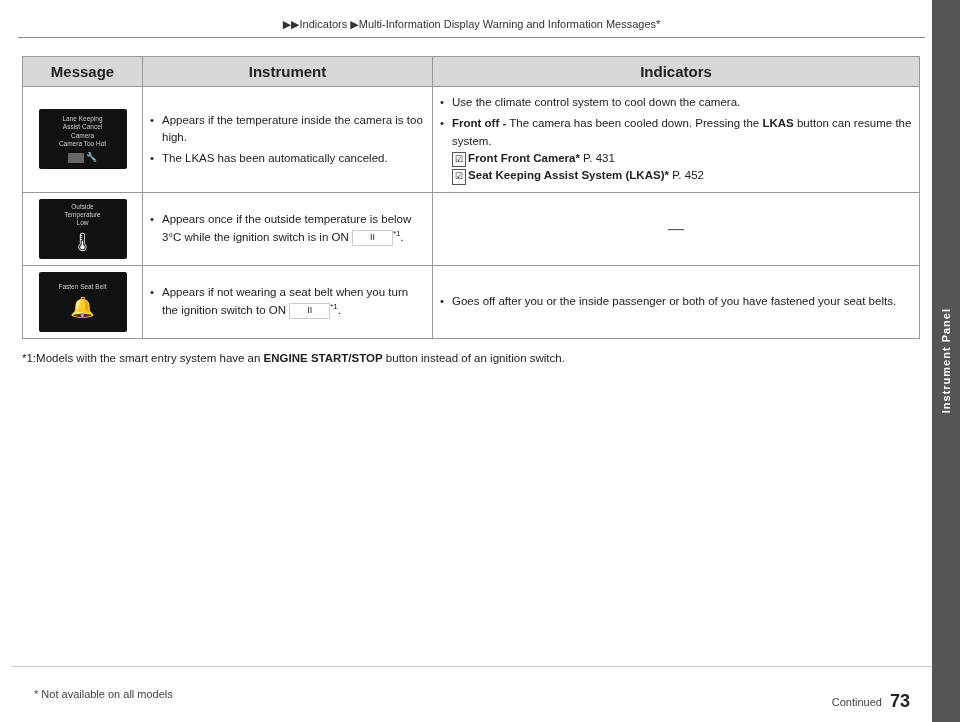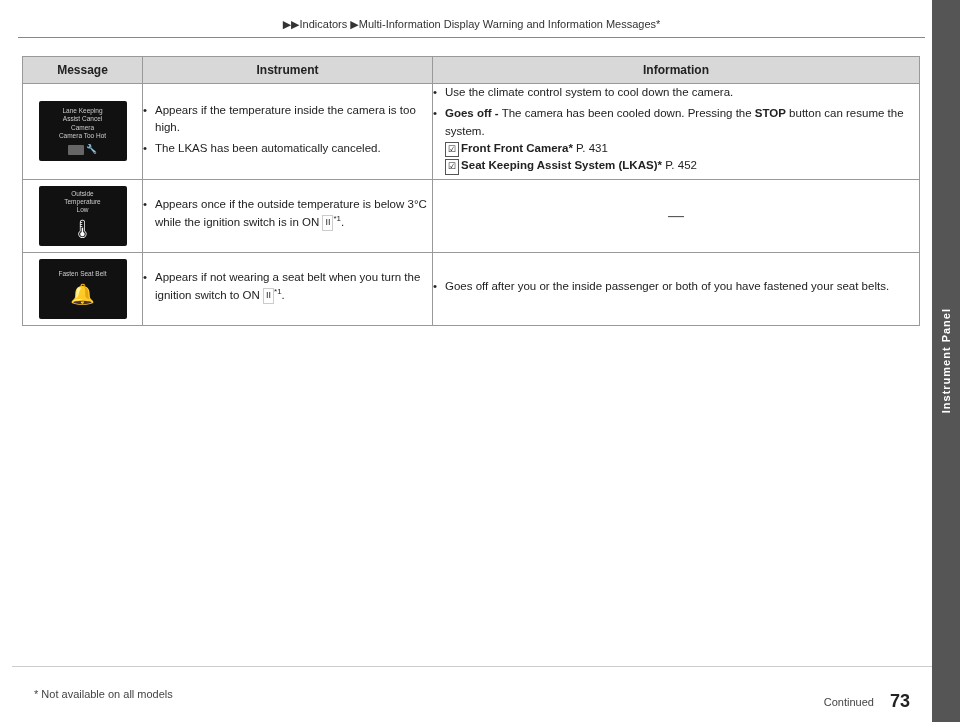--- a/index.html
+++ b/index.html
@@ -66,21 +66,21 @@
     .info-table {
       width: 100%;
       border-collapse: collapse;
       border: 1.5px solid #999;
     }
     .info-table th {
       background: #d8d8d8;
       border: 1px solid #999;
       padding: 6px 0;
       text-align: center;
-      font-size: 12px;
+      font-size: 15px;
       font-weight: bold;
     }
     .info-table td {
       border: 1px solid #999;
       vertical-align: middle;
       padding: 0;
     }
     .msg-cell {
       width: 120px;
       text-align: center;
@@ -123,21 +123,21 @@
     .dash-line {
       text-align: center;
       font-size: 16px;
       color: #555;
     }
 
     
     .cond-cell ul, .expl-cell ul {
       list-style: none;
       padding: 0;
-      margin: 0;
+      margin: 7px;
     }
     .cond-cell ul li, .expl-cell ul li {
       padding-left: 12px;
       position: relative;
       margin-bottom: 4px;
       font-size: 11.5px;
       line-height: 1.5;
     }
     .cond-cell ul li::before, .expl-cell ul li::before {
       content: '•';
@@ -176,36 +176,36 @@
       padding: 8px 22px 10px 22px;
       border-top: 1px solid #ccc;
     }
     .bottom-left {
       font-size: 11px;
       color: #444;
     }
     .bottom-right {
       display: flex;
       align-items: center;
-      gap: 16px;
+      gap: 8px;
       font-size: 11px;
       color: #444;
       margin-top: 16px;
     }
     .page-number {
       font-size: 18px;
       font-weight: bold;
       color: #222;
     }
 
     .ignition-icon {
       display: inline-block;
       border: 1px solid #ccc;
       font-size: 9px;
-      padding: 0 2px;
+      padding: 0 17px;
       vertical-align: middle;
     }
     sup {
       font-size: 8px;
     }
   </style>
 </head>
 <body>
 
 <div class="page-container">
@@ -218,21 +218,21 @@
     <span class="header-arrows">▶▶Indicators ▶Multi-Information Display Warning and Information Messages*</span>
   </div>
 
   <div class="content">
 
     <table class="info-table">
       <thead>
         <tr>
           <th>Message</th>
           <th>Instrument</th>
-          <th>Information</th>
+          <th>Indicators</th>
         </tr>
       </thead>
       <tbody>
 
         <tr>
           <td class="msg-cell">
             <div class="msg-display">
               <div style="font-size:6.5px; line-height:1.3; text-align:center; color:#ccc;">
                 Lane Keeping<br>Assist Cancel<br>Camera<br>Camera Too Hot
               </div>
@@ -244,21 +244,21 @@
           </td>
           <td class="cond-cell">
             <ul>
               <li>Appears if the temperature inside the camera is too high.</li>
               <li>The LKAS has been automatically canceled.</li>
             </ul>
           </td>
           <td class="expl-cell">
             <ul>
               <li>Use the climate control system to cool down the camera.</li>
-              <li><span class="bold">Goes off -</span> The camera has been cooled down. Pressing the <span class="bold">STOP</span> button can resume the system.<br>
+              <li><span class="bold">Front off -</span> The camera has been cooled down. Pressing the <span class="bold">LKAS</span> button can resume the system.<br>
                 <span class="ref-box">☑</span><span class="bold">Front Front Camera*</span> P. 431<br>
                 <span class="ref-box">☑</span><span class="bold">Seat Keeping Assist System (LKAS)*</span> P. 452
               </li>
             </ul>
           </td>
         </tr>
 
         <tr>
           <td class="msg-cell">
             <div class="msg-display temp">
@@ -295,20 +295,23 @@
           <td class="expl-cell">
             <ul>
               <li>Goes off after you or the inside passenger or both of you have fastened your seat belts.</li>
             </ul>
           </td>
         </tr>
 
       </tbody>
     </table>
 
+    <div class="footnote">
+      <span>*1:Models with the smart entry system have an <span class="bold">ENGINE START/STOP</span> button instead of an ignition switch.</span>
+    </div>
 
   </div>
 
   <div class="bottom-bar">
     <span class="bottom-left">* Not available on all models</span>
     <div class="bottom-right">
       <span>Continued</span>
       <span class="page-number">73</span>
     </div>
   </div>

